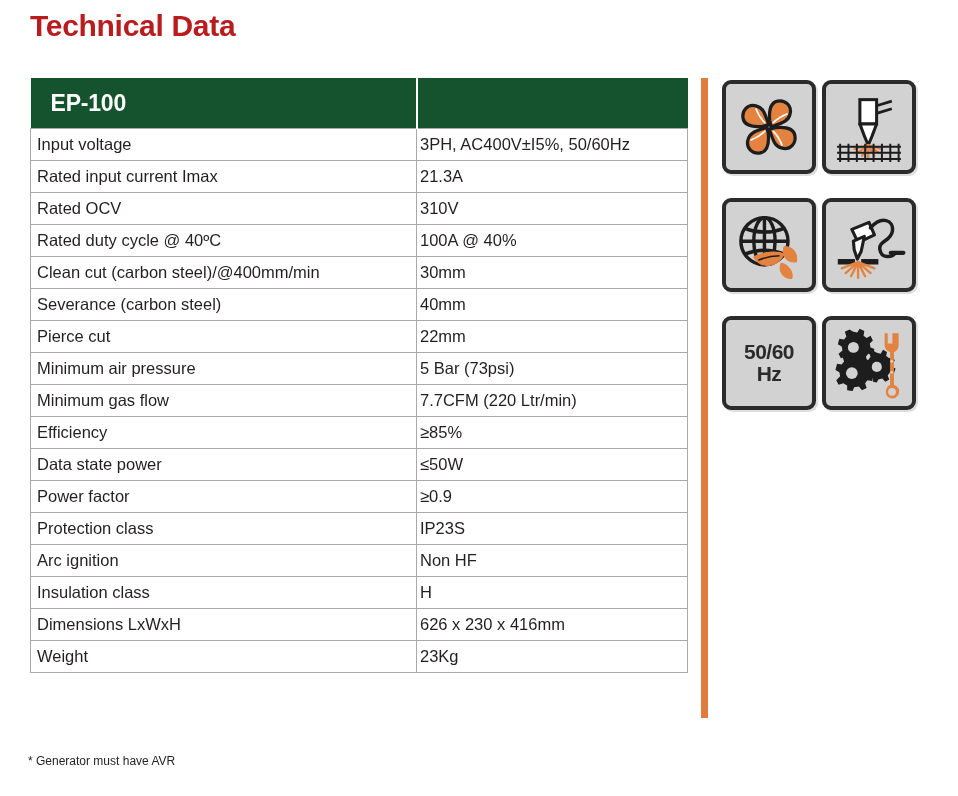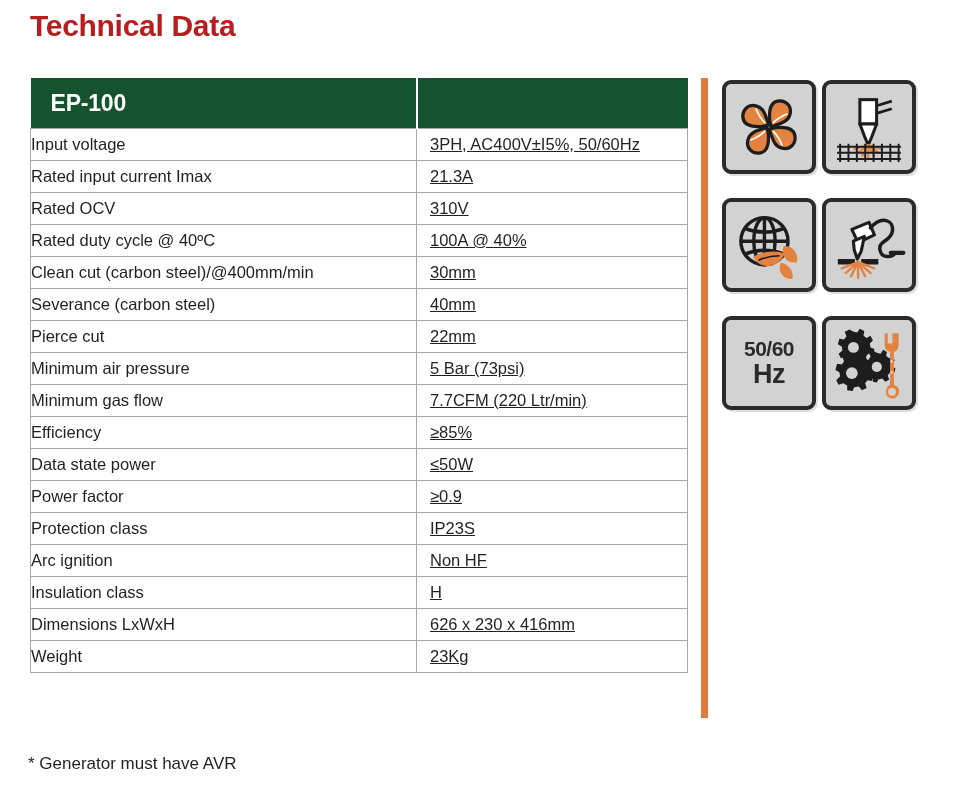--- a/index.html
+++ b/index.html
@@ -59,39 +59,39 @@
 
   .spec-table tbody td {
     height: 29px;
     border: 1px solid #a9a9a9;
     font-size: 16.5px;
     vertical-align: middle;
     white-space: nowrap;
     overflow: hidden;
     color: #231f20;
   }
-  .spec-table tbody td.cell-label { padding-left: 0; }
-  .spec-table tbody td.cell-value { padding-left: 13px; text-decoration: underline; }
+  .spec-table tbody td.cell-label { padding-left: 6px; }
+  .spec-table tbody td.cell-value { padding-left: 3px; }
 
   
   .divider-bar {
     position: absolute;
     left: 701px;
     top: 78px;
     width: 7px;
     height: 640px;
     background: #e07b3c;
   }
 
   
   .footnote {
     position: absolute;
     left: 28px;
     top: 754px;
-    font-size: 17px;
+    font-size: 12px;
     color: #231f20;
     white-space: nowrap;
   }
 
   
   .icon-grid {
     position: absolute;
     left: 722px;
     top: 80px;
     width: 212px;
@@ -117,21 +117,21 @@
   }
   .icon-tile svg { display: block; }
   .hz-text {
     text-align: center;
     font-weight: bold;
     color: #2b2b2b;
     font-size: 21px;
     line-height: 1.05;
     letter-spacing: -0.5px;
   }
-  .hz-text .hz-line2 { font-size: 27px; display: block; }
+  .hz-text .hz-line2 { font-size: 21px; display: block; }
 </style>
 </head>
 <body>
 
 <div class="page-title">Technical Data</div>
 
 <table class="spec-table">
   <colgroup>
     <col class="c-label">
     <col class="c-value">

